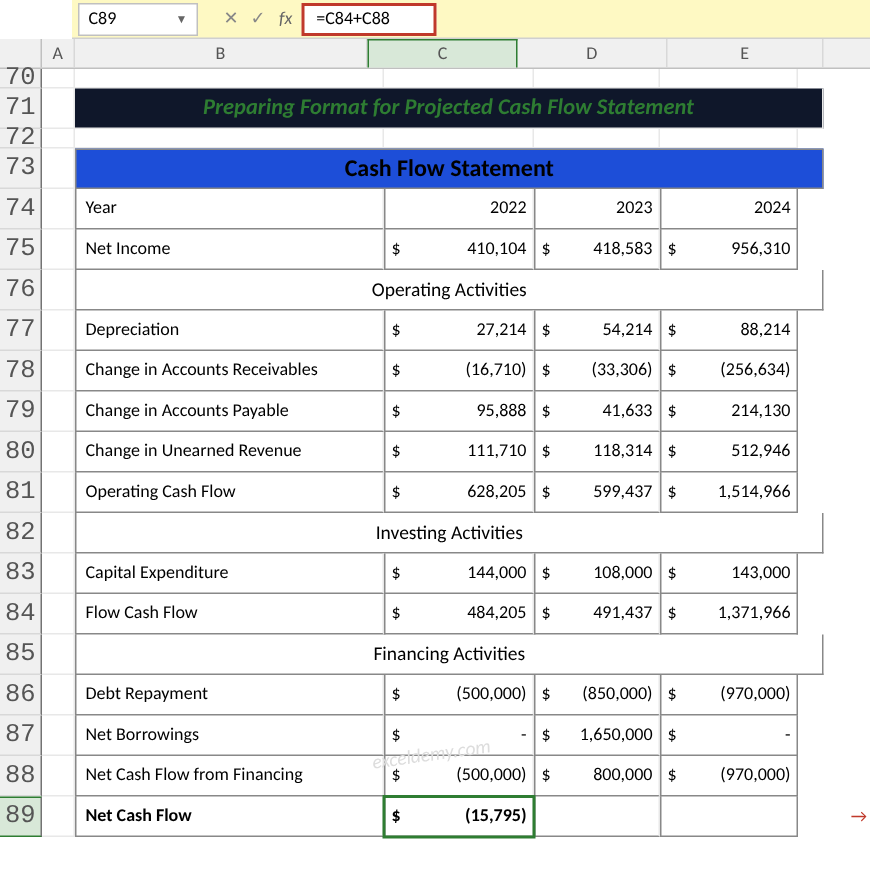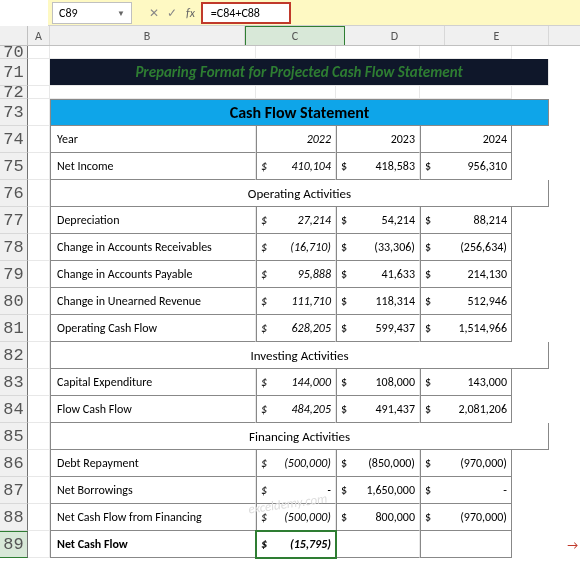--- a/index.html
+++ b/index.html
@@ -27,26 +27,26 @@
 .row-h { height: 27px; display: flex; align-items: center; justify-content: center; color: #555; border-bottom: 1px solid #d8d8d8; border-right: 1px solid #737373; font-size: 17px; font-family: Liberation Mono, monospace; }
 .row-h.small { height: 13px; }
 .row-h.sel { background: #d8e8d8; border-top: 1px solid #2e7d32; border-bottom: 1px solid #2e7d32; }
 
 .cells { flex: 1; position: relative; }
 .crow { display: flex; height: 27px; }
 .crow.small { height: 13px; }
 .cell { border-right: 1px solid #e8e8e8; border-bottom: 1px solid #e8e8e8; display: flex; align-items: center; padding: 0 4px; overflow: hidden; }
 .cA { width: 22px; }
 .cB { width: 206px; }
-.cC { width: 80px; font-style: italic; }
+.cC { width: 100px; }
 .cD { width: 84px; }
 .cE { width: 92px; }
 
 .title-banner { background: #0f172a; font-weight: bold; font-style: italic; font-size: 15px; color: #2e7d32; justify-content: center; }
-.cfs-header { background: #0ea5e9; font-weight: bold; font-size: 16px; justify-content: center; border: 1px solid #888 !important; }
+.cfs-header { background: #1d4ed8; font-weight: bold; font-size: 16px; justify-content: center; border: 1px solid #888 !important; }
 .br { border-right: 1px solid #888 !important; }
 .bb { border-bottom: 1px solid #888 !important; }
 .bl { border-left: 1px solid #888 !important; }
 .section-h { justify-content: center; font-size: 13px; }
 .num { justify-content: flex-end; font-size: 12px; }
 .dollar { justify-content: space-between; font-size: 12px; }
 .label { font-size: 12px; padding-left: 6px; }
 .bold { font-weight: bold; }
 .selected-cell { outline: 2px solid #2e7d32; outline-offset: -1px; position: relative; }
 .watermark { position: absolute; top: 450px; left: 220px; color: #ddd; font-size: 13px; font-style: italic; transform: rotate(-8deg); pointer-events: none; }
@@ -275,21 +275,21 @@
       <div class="cell cC dollar bl bb">
           <span>$</span>
           <span>484,205</span>
         </div>
       <div class="cell cD dollar bl bb">
           <span>$</span>
           <span>491,437</span>
         </div>
       <div class="cell cE dollar bl bb br">
           <span>$</span>
-          <span>2,081,206</span>
+          <span>1,371,966</span>
         </div>
     </div>
 
     <div class="crow">
         <div class="cell cA"></div>
         <div class="cell section-h bl bb br" style="width:499px">Financing Activities</div>
       </div>
 
     <div class="crow">
         <div class="cell cA"></div>

